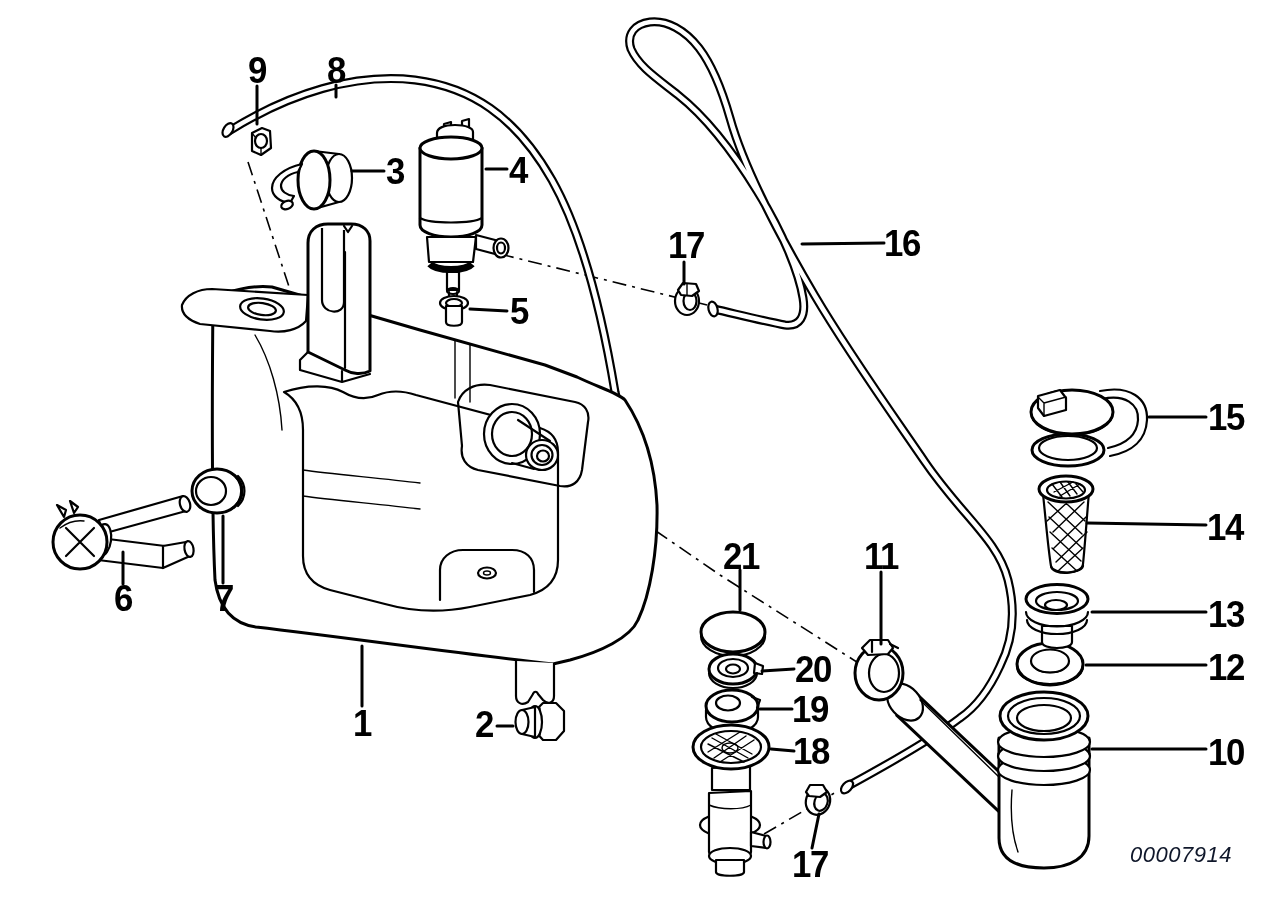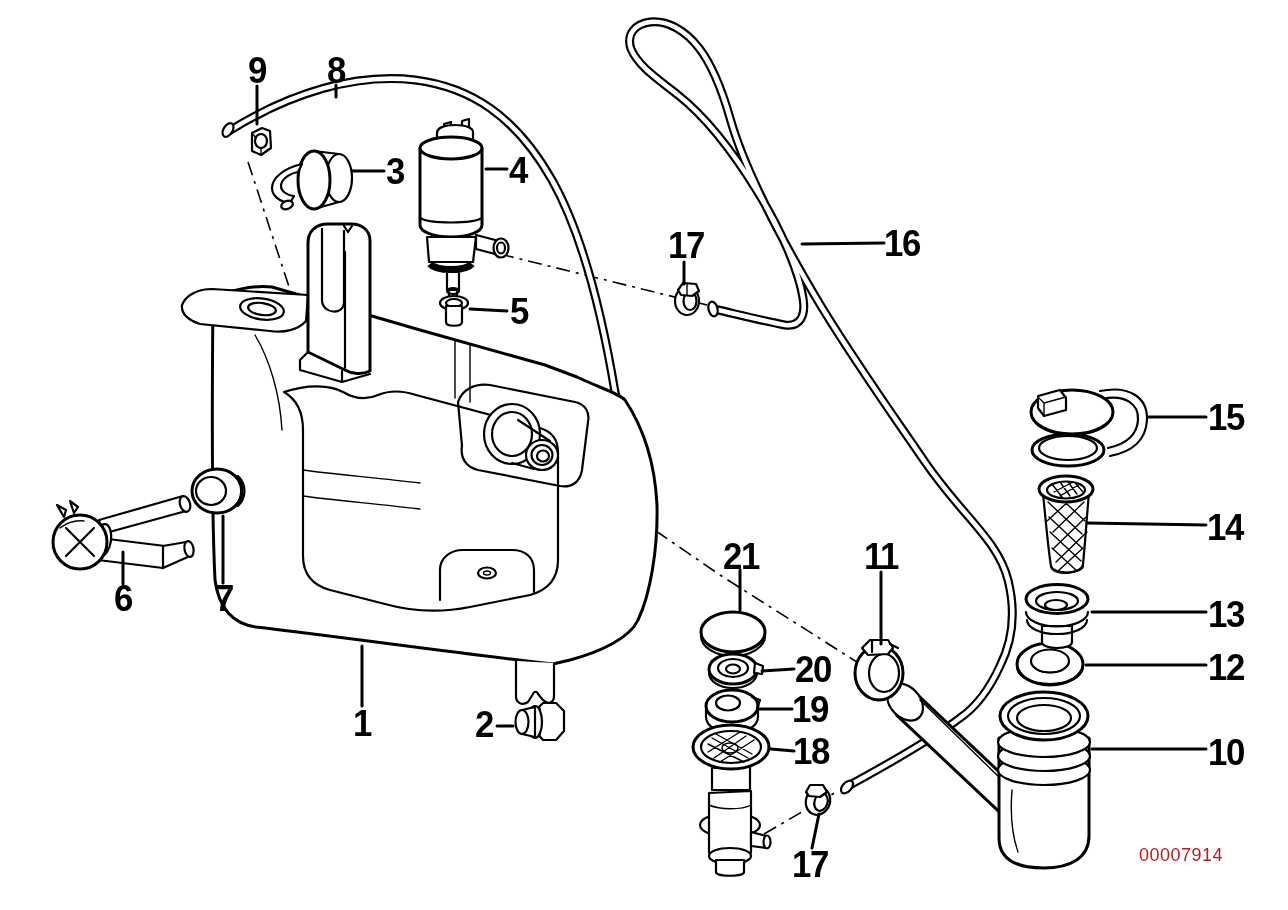--- a/index.html
+++ b/index.html
@@ -8,21 +8,21 @@
     font-family:"Liberation Sans", sans-serif; overflow:hidden;
   }
   #lineart { position:absolute; left:0; top:0; }
   .callout {
     position:absolute; transform:translate(-50%,-50%) scaleX(.94);
     font-weight:700; font-size:37px; letter-spacing:-1.5px; color:#000;
     line-height:1; cursor:pointer; user-select:none;
   }
   .imgnum {
     position:absolute; transform:translate(-50%,-50%);
-    font-size:18px; font-weight:400; letter-spacing:.5px; color:#b91c1c; line-height:1;
+    font-size:22px; font-weight:400; letter-spacing:.5px; color:#0f172a; line-height:1;font-style:italic;
   }
   .ln2 { fill:none; stroke:#000; stroke-width:2.2; stroke-linecap:round; stroke-linejoin:round; }
   .ln1 { fill:none; stroke:#000; stroke-width:1.4; stroke-linecap:round; stroke-linejoin:round; }
   .wh  { fill:#fff; stroke:#000; stroke-width:3;   stroke-linejoin:round; }
   .wh2 { fill:#fff; stroke:#000; stroke-width:2.2; stroke-linejoin:round; }
   .dash{ fill:none; stroke:#000; stroke-width:1.6; stroke-dasharray:14 6 3 6; }
   .tubeO{ fill:none; stroke:#000; stroke-width:9;   stroke-linecap:round; }
   .tubeI{ fill:none; stroke:#fff; stroke-width:4.6; stroke-linecap:round; }
   .fatO { fill:none; stroke:#000; stroke-width:32; stroke-linecap:butt; }
   .fatI { fill:none; stroke:#fff; stroke-width:26; stroke-linecap:butt; }

